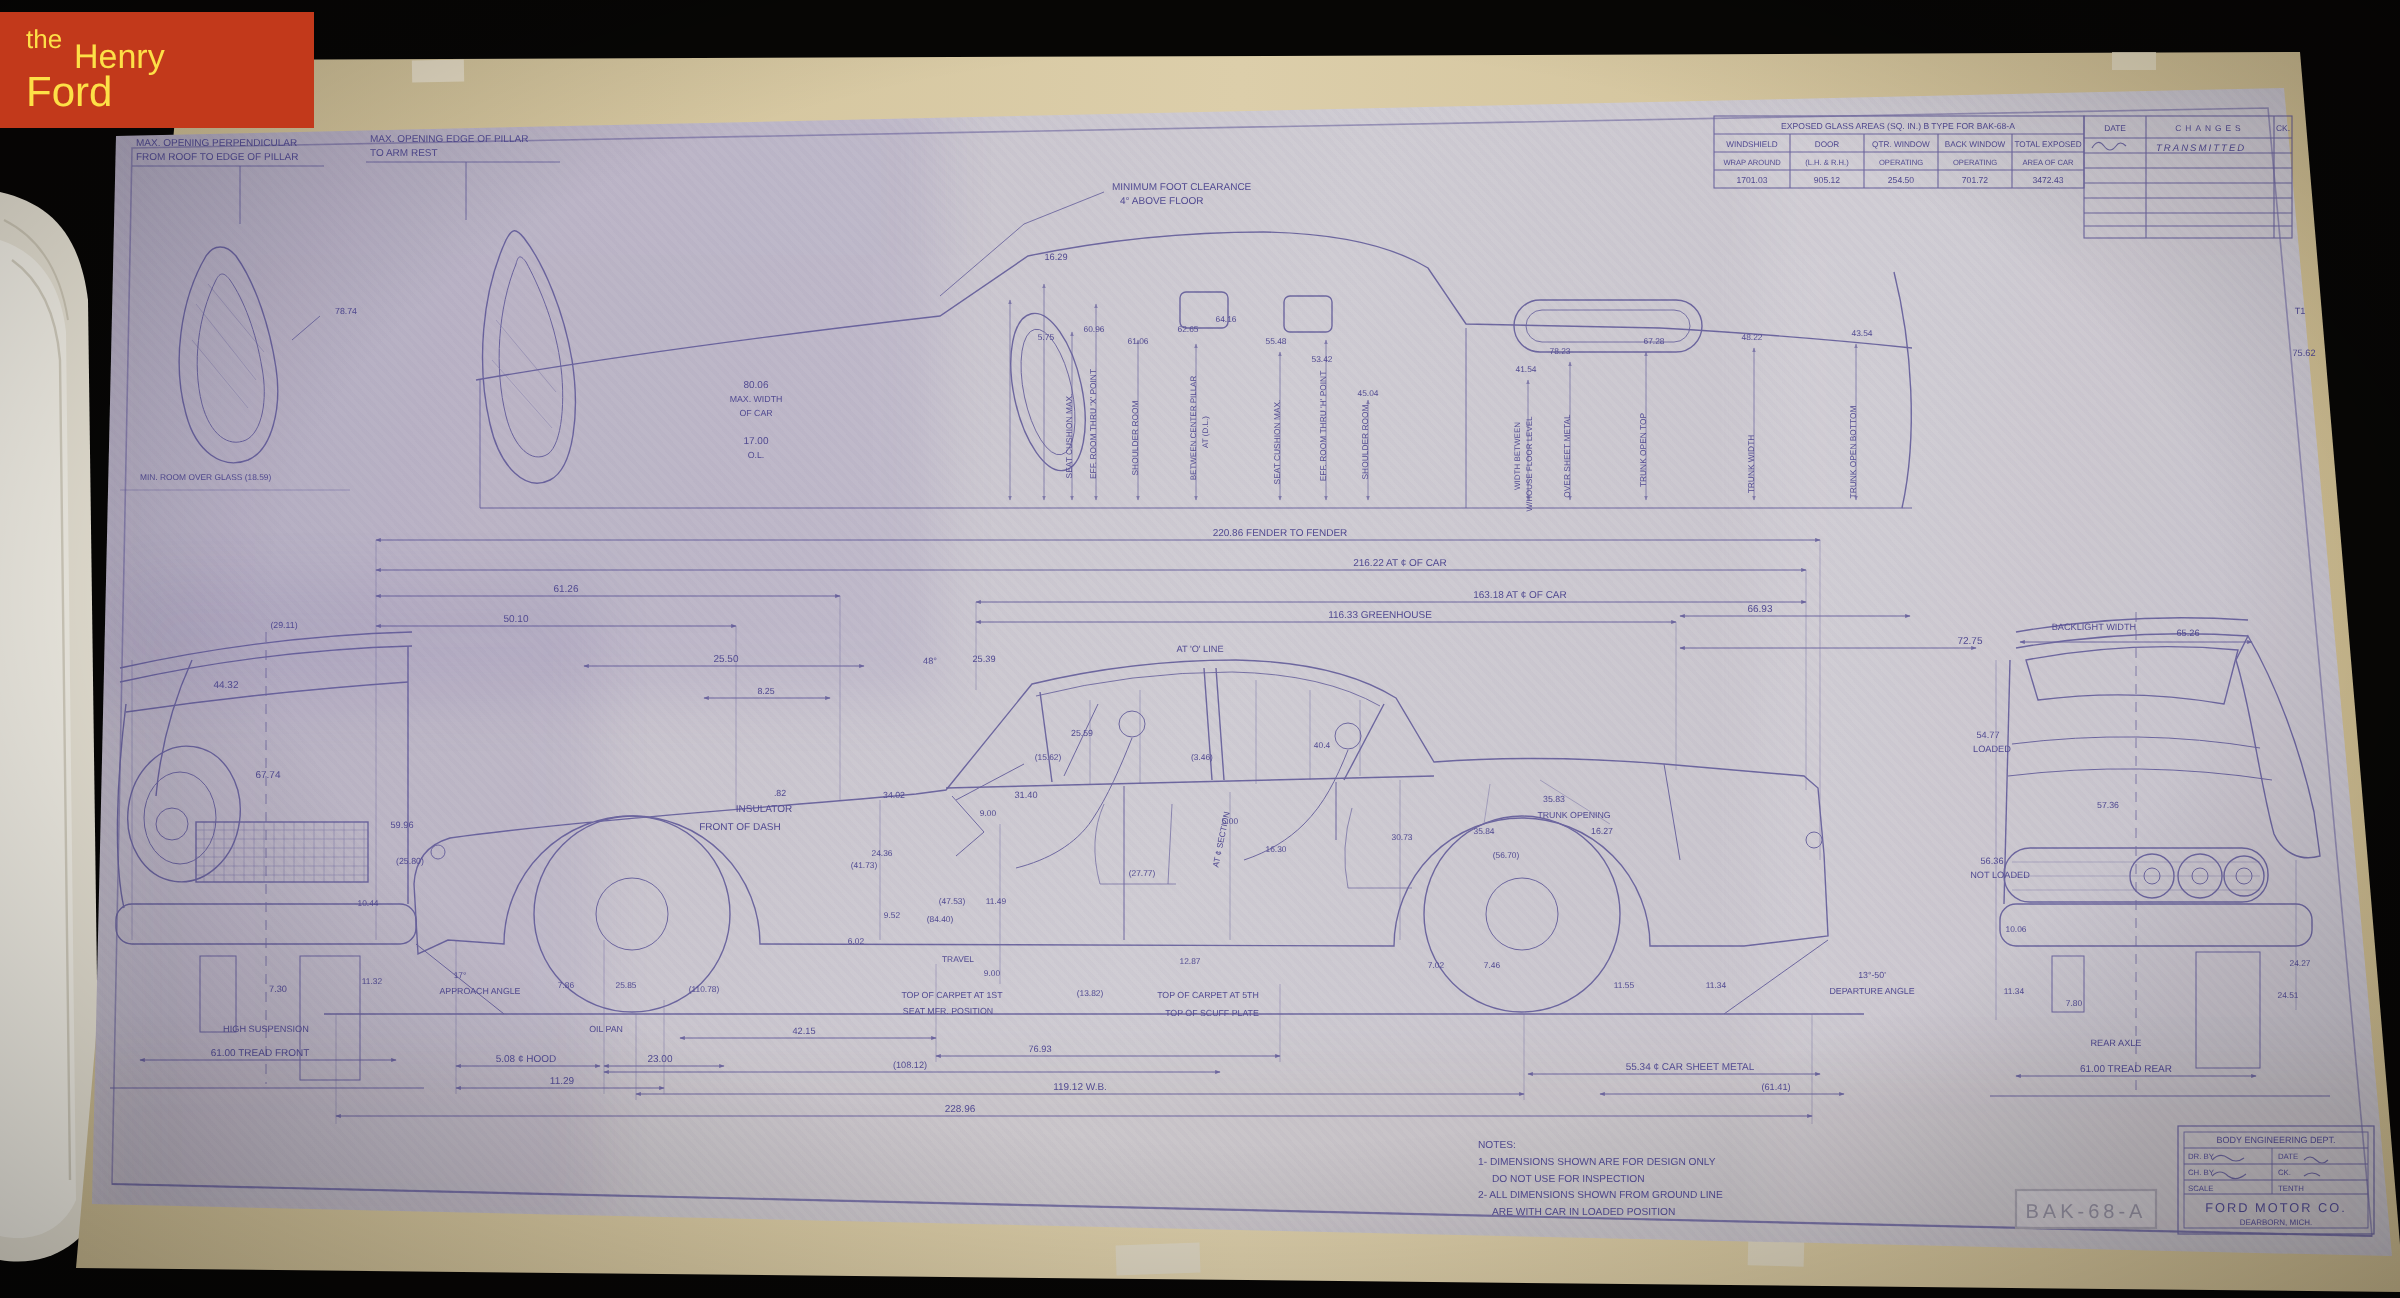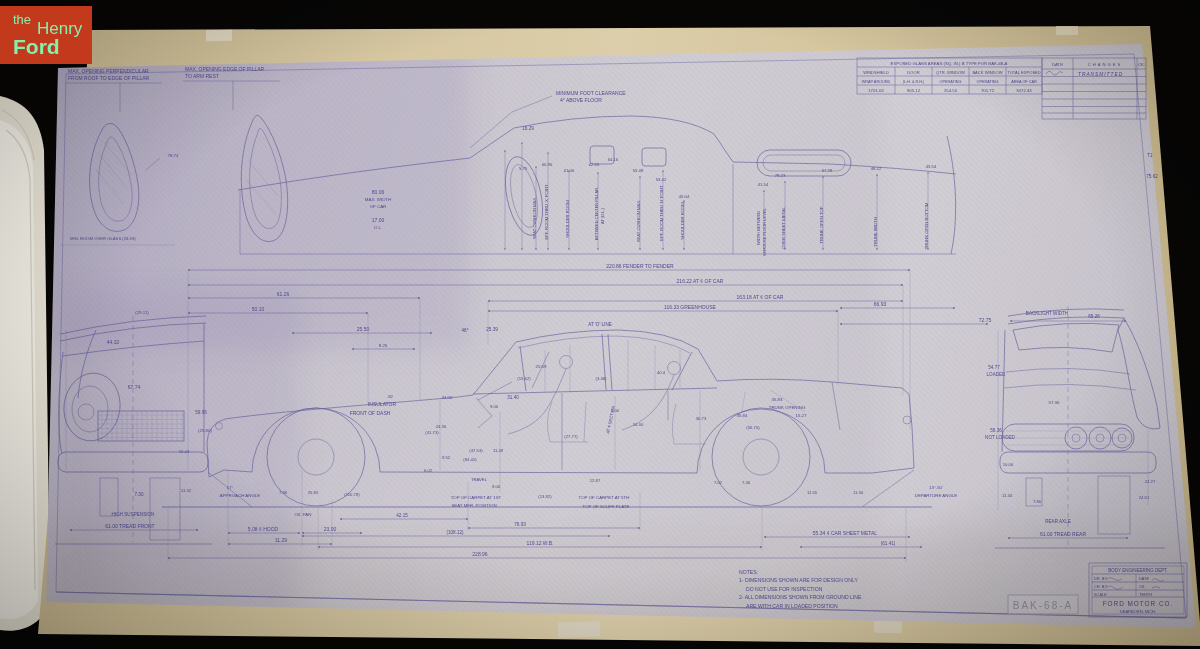--- a/index.html
+++ b/index.html
@@ -1,23 +1,23 @@
 <!DOCTYPE html>
 <html><head>
 <meta charset="utf-8">
 <style>
   html,body{margin:0;padding:0;background:#000;}
   .stage{position:relative;width:1200px;height:649px;background:#070605;overflow:hidden;
          font-family:"Liberation Sans",sans-serif;}
   svg{position:absolute;left:0;top:0;}
   svg text{font-family:"Liberation Sans",sans-serif;}
-  .logo{position:absolute;left:0;top:6px;width:92px;height:58px;background:#c2391b;color:#86efac;z-index:5;}
+  .logo{position:absolute;left:0;top:6px;width:128px;height:58px;background:#c2391b;color:#fde047;z-index:5;padding-left:29px;}
   .logo .the{position:absolute;left:13px;top:6px;font-size:13px;font-weight:400;}
   .logo .henry{position:absolute;left:37px;top:13px;font-size:17px;font-weight:400;}
-  .logo .ford{position:absolute;left:13px;top:29px;font-size:21px;font-weight:700;}
+  .logo .ford{position:absolute;left:13px;top:29px;font-size:21px;font-weight:400;}
   .vignette{position:absolute;left:0;top:0;width:1200px;height:649px;pointer-events:none;z-index:4;
     background:radial-gradient(ellipse at 52% 46%, rgba(0,0,0,0) 55%, rgba(0,0,0,0.30) 100%);}
   .grain{position:absolute;left:0;top:0;width:1200px;height:649px;pointer-events:none;z-index:3;opacity:.5;
     clip-path:polygon(58px 68px,1142px 44px,1196px 628px,46px 602px);
     background:repeating-linear-gradient(47deg, rgba(110,95,150,0.045) 0 2px, rgba(255,255,255,0.035) 2px 4px);}
 </style>
 </head>
 <body>
 
 <div class="stage">

